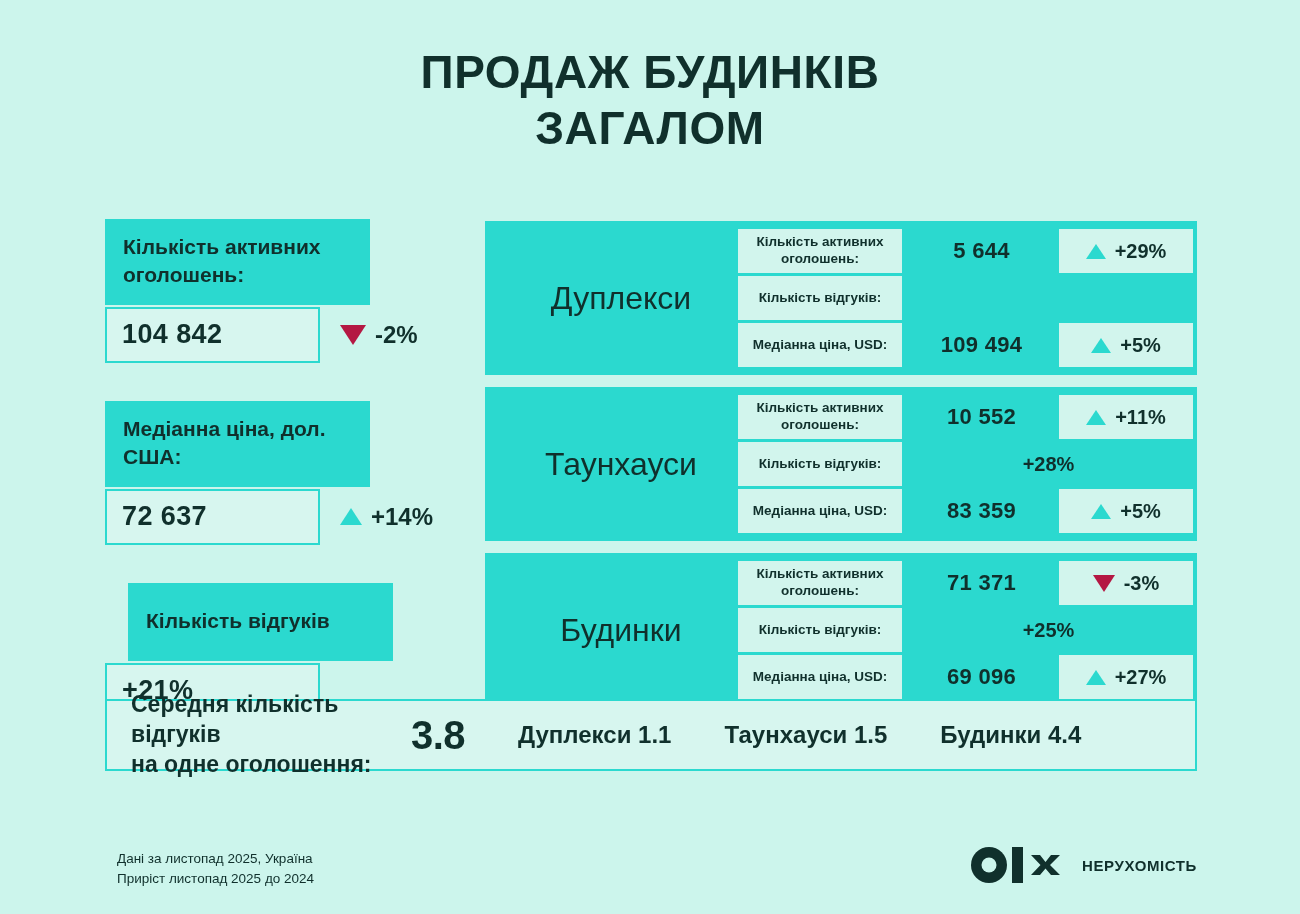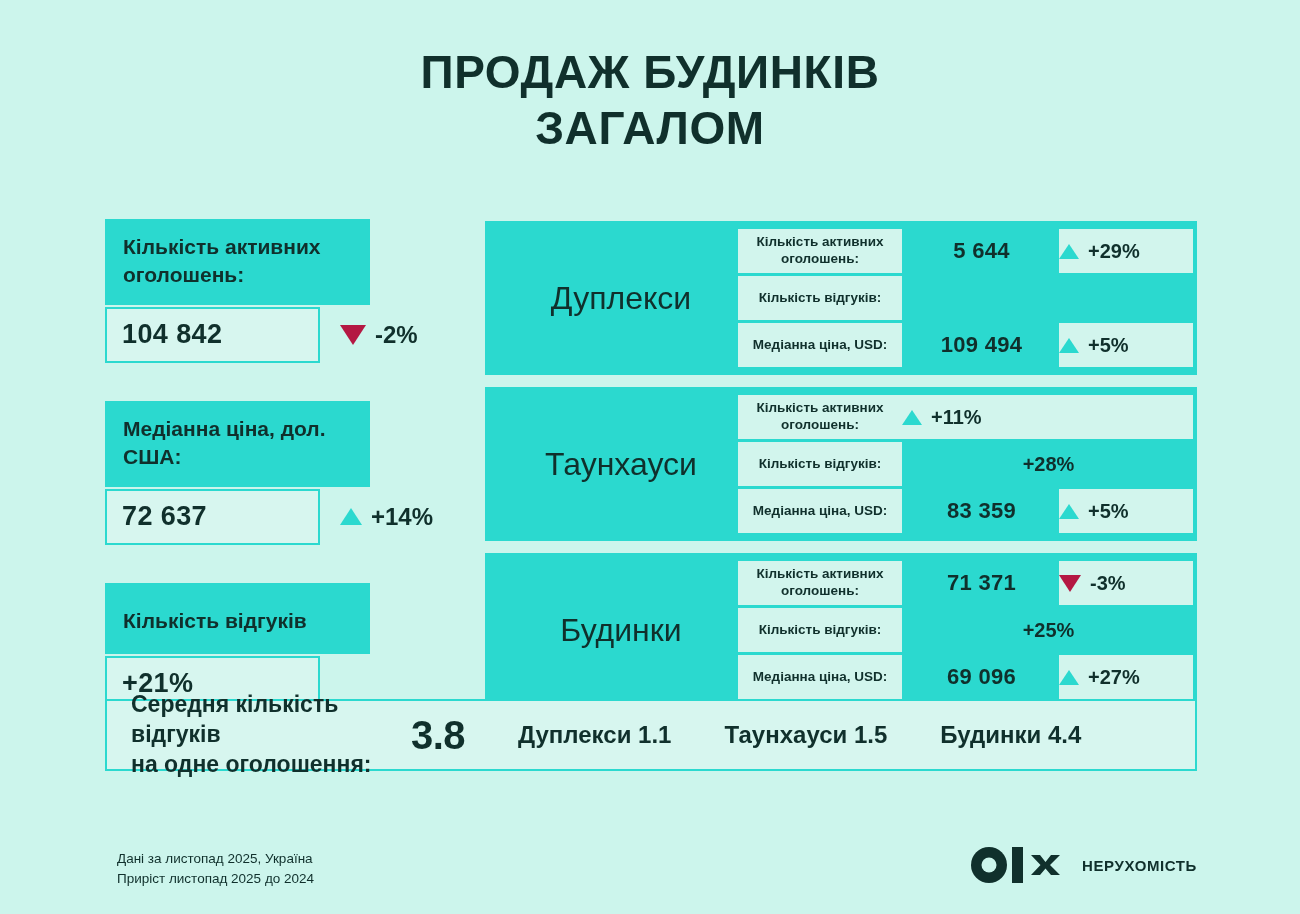--- a/index.html
+++ b/index.html
@@ -45,21 +45,21 @@
   .stat-block:last-child{margin-bottom:0;}
   .stat-head{
     background:var(--teal);
     width:265px;
     padding:14px 18px 16px 18px;
     font-size:21px;
     font-weight:bold;
     line-height:1.33;
     color:var(--dark);
   }
-  .stat-head.one-line{padding-top:24px;padding-bottom:19px;}
+  .stat-head.one-line{padding-top:24px;padding-bottom:26px;margin-left:23px;}
   .stat-row{
     display:flex;
     align-items:center;
     margin-top:2px;
   }
   .stat-value{
     background:var(--mint);
     border:2px solid var(--teal-border);
     width:215px;
     height:56px;
@@ -143,21 +143,21 @@
     background:var(--teal);
     display:flex;align-items:center;justify-content:center;
     font-size:22px;
     font-weight:bold;
     letter-spacing:0.3px;
     margin-left:2px;
   }
   .c-pct{
     flex:1 1 auto;
     background:var(--mint2);
-    display:flex;align-items:center;justify-content:flex-start;
+    display:flex;align-items:center;justify-content:center;
     gap:9px;
     font-size:20px;
     font-weight:bold;
   }
   .c-wide{
     flex:1 1 auto;
     background:var(--teal);
     display:flex;align-items:center;justify-content:center;
     font-size:20px;
     font-weight:bold;
@@ -281,20 +281,21 @@
         </div>
       </div>
     </div>
   </div>
 
   <div class="card">
     <div class="card-name">Таунхауси</div>
     <div class="card-rows">
       <div class="crow">
         <div class="c-label">Кількість активних оголошень:</div>
+        <div class="c-value">10 552</div>
         <div class="c-pct">
           <span class="tri up sm"></span>
           <span>+11%</span>
         </div>
       </div>
       <div class="crow">
         <div class="c-label">Кількість відгуків:</div>
         <div class="c-wide">+28%</div>
       </div>
       <div class="crow">

